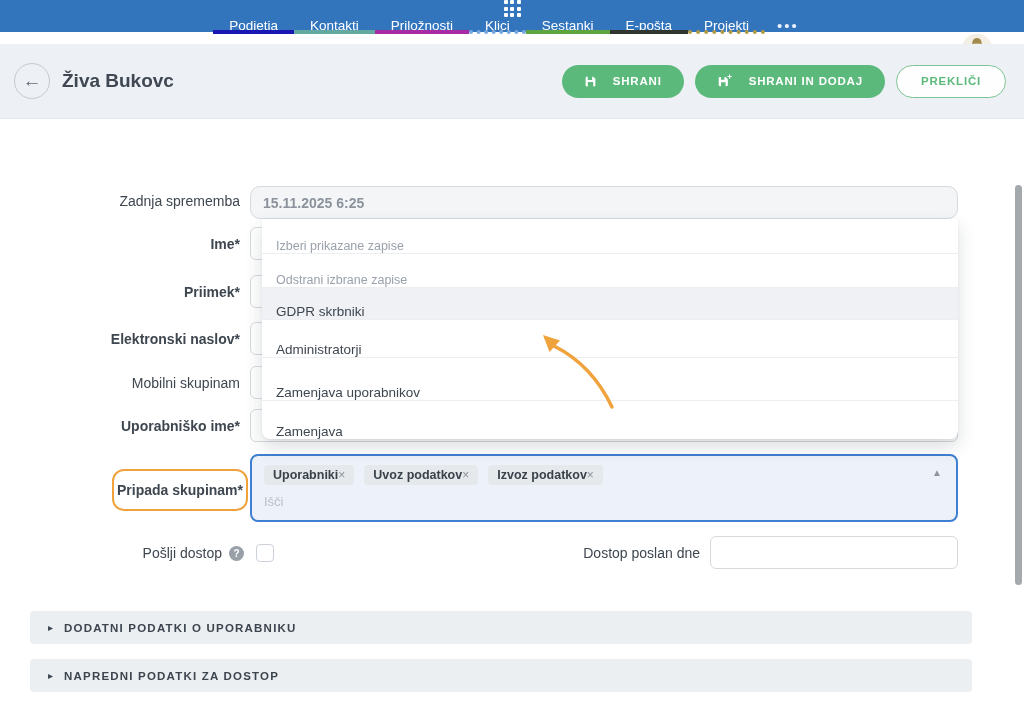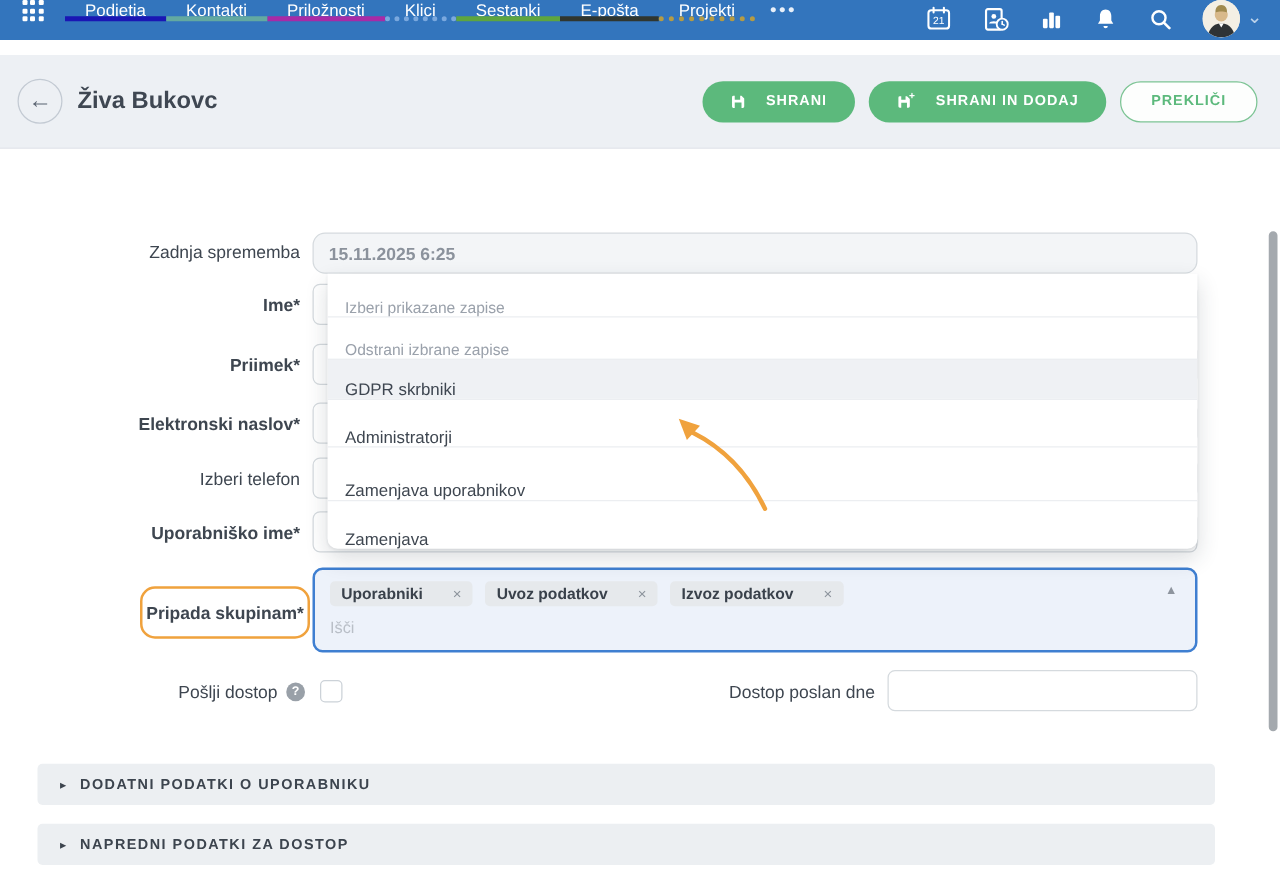--- a/index.html
+++ b/index.html
@@ -1,21 +1,21 @@
 <!DOCTYPE html>
 <html><head>
 <meta charset="utf-8">
 <style>
   * { margin:0; padding:0; box-sizing:border-box; }
   html,body { background:#fff; }
   body { font-family:"Liberation Sans", sans-serif; }
   .screen { position:relative; width:1024px; height:701px; background:#fff; overflow:hidden; }
 
   
-  .nav { position:absolute; left:0; top:0; width:1024px; height:32px; background:#3375bd; display:flex; align-items:flex-start; }
+  .nav { position:absolute; left:0; top:0; width:1024px; height:32px; background:#3375bd; display:flex; align-items:center;flex-direction:column; }
   .apps-btn { width:52px; display:flex; align-items:center; justify-content:center; cursor:pointer; }
   .apps-grid { display:grid; grid-template-columns:repeat(3,4px); grid-template-rows:repeat(3,4px); gap:2.5px; }
   .apps-grid i { background:#fff; border-radius:1px; }
   .tabs { display:flex; align-items:stretch; }
   .tab { position:relative; display:flex; align-items:center; padding:0 16px; color:#fff; font-size:13.5px; cursor:pointer; }
   .tab .tab-underline { position:absolute; left:0; right:0; bottom:0; height:0; border-bottom:4px solid transparent; }
   .tab-more { font-size:15px; letter-spacing:2px; color:#e8f0fa; padding:0 12px; }
   .nav-right { margin-left:auto; display:flex; align-items:center; gap:23px; padding-right:14px; }
   .nav-icon { display:flex; align-items:center; justify-content:center; cursor:pointer; }
   .avatar-wrap { display:flex; align-items:center; gap:5px; cursor:pointer; }
@@ -35,21 +35,21 @@
   .content { position:absolute; left:0; top:119px; width:1024px; height:582px; background:#fff;margin-top:46px; }
   .flabel { position:absolute; left:0; width:240px; text-align:right; font-size:14px; color:#3e4650; }
   .flabel.req { font-weight:bold; }
   .finput { position:absolute; left:250px; width:708px; height:33px; border:1px solid #d5dade; border-radius:6px; background:#fff; font-family:"Liberation Sans",sans-serif; font-size:14px; color:#3e4650; padding:0 12px; outline:none; }
   .finput.disabled { background:#f3f5f7; color:#8b929c; font-weight:bold;border-radius:10px; }
 
   
   .group-label-box { position:absolute; left:112px; top:304px; width:136px; height:42px; border:2px solid #f0a23d; border-radius:12px; display:flex; align-items:center; justify-content:center; font-size:14px; font-weight:bold; color:#3e4650; }
   .multiselect { position:absolute; left:250px; top:289px; width:708px; height:68px; background:#edf2fa; border:2px solid #3f7fd1; border-radius:8px; padding:9px 12px 0 12px; cursor:text; }
   .tagrow { display:flex; gap:10px; align-items:center; }
-  .tag { background:#e6e9ec; border-radius:4px; padding:3px 9px; font-size:12.5px; font-weight:bold; color:#39414b; display:flex; align-items:center; gap:24px; }
+  .tag { background:#e6e9ec; border-radius:4px; padding:3px 9px; font-size:12.5px; font-weight:bold; color:#39414b; display:flex; align-items:center; gap:0; }
   .tag .x { color:#8c939c; font-weight:normal; font-size:12px; cursor:pointer; }
   .ms-search { border:0; background:transparent; outline:none; font-family:"Liberation Sans",sans-serif; font-size:13px; color:#3e4650; margin-top:9px; width:300px; }
   .ms-search::placeholder { color:#b9bfc7; }
   .ms-caret { position:absolute; right:14px; top:11px; font-size:10px; color:#8e959e; cursor:pointer; }
 
   
   .send-row { position:absolute; left:0; top:378px; height:20px; display:flex; align-items:center; }
   .send-label { width:222px; text-align:right; font-size:14px; color:#3e4650; }
   .help-icon { margin-left:7px; width:15px; height:15px; border-radius:50%; background:#99a0a8; color:#fff; font-size:10px; font-weight:bold; display:flex; align-items:center; justify-content:center; }
   .checkbox { margin-left:12px; width:18px; height:18px; border:1.5px solid #ccd2d8; border-radius:4px; background:#fff; cursor:pointer; }
@@ -212,21 +212,21 @@
 
     <div class="flabel req" style="top:71px;">Ime*</div>
     <input class="finput" style="top: 62px;" value="">
 
     <div class="flabel req" style="top:119px;">Priimek*</div>
     <input class="finput" style="top: 110px;" value="">
 
     <div class="flabel req" style="top:166px;">Elektronski naslov*</div>
     <input class="finput" style="top: 157px;" value="">
 
-    <div class="flabel" style="top:210px;">Izberi telefon</div>
+    <div class="flabel" style="top:210px;">Mobilni skupinam</div>
     <input class="finput" style="top: 201px;" value="">
 
     <div class="flabel req" style="top:253px;">Uporabniško ime*</div>
     <input class="finput" style="top: 244px;" value="">
 
     <div class="group-label-box">
       <span>Pripada skupinam*</span>
     </div>
     <div class="multiselect">
       <div class="tagrow">

